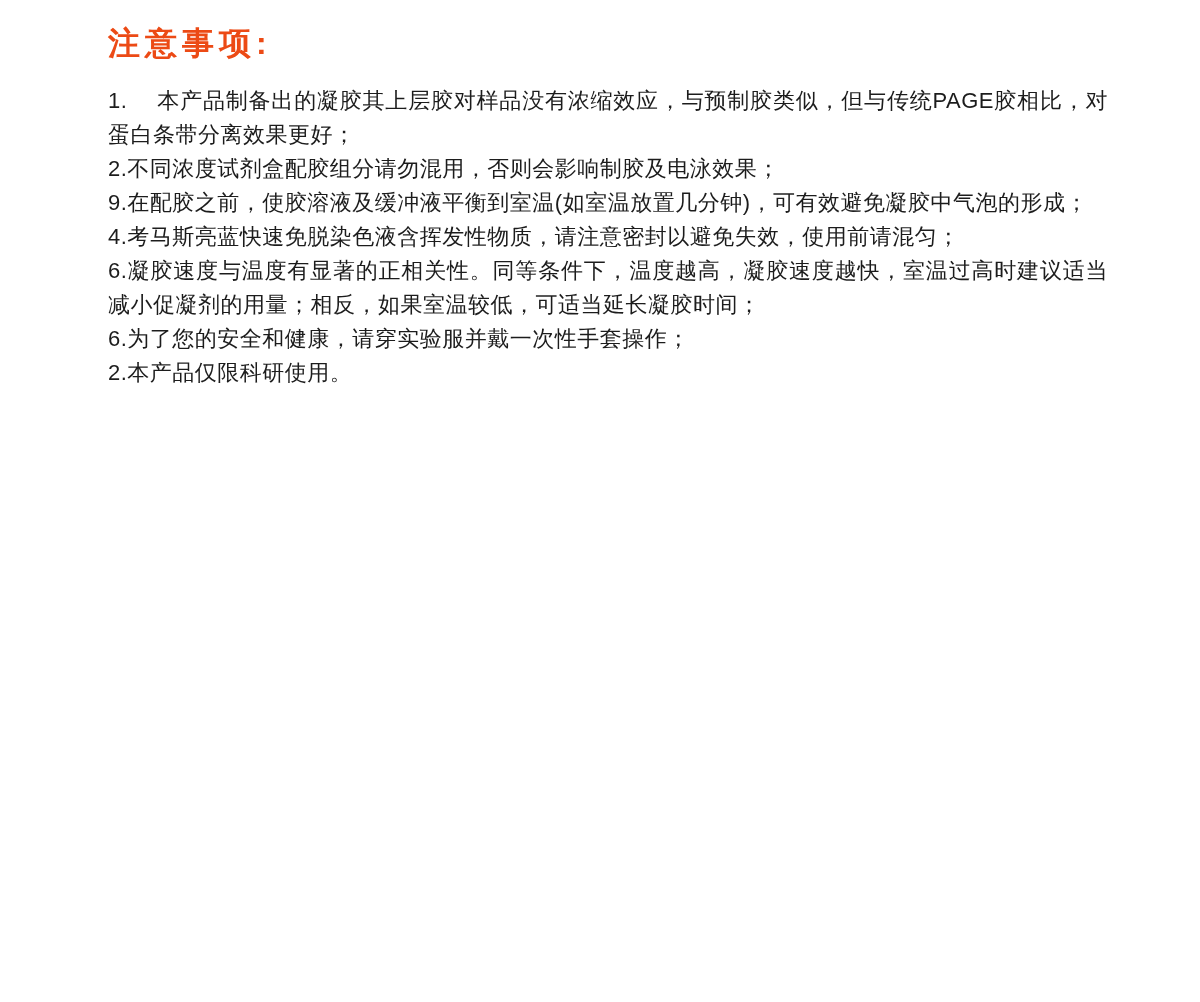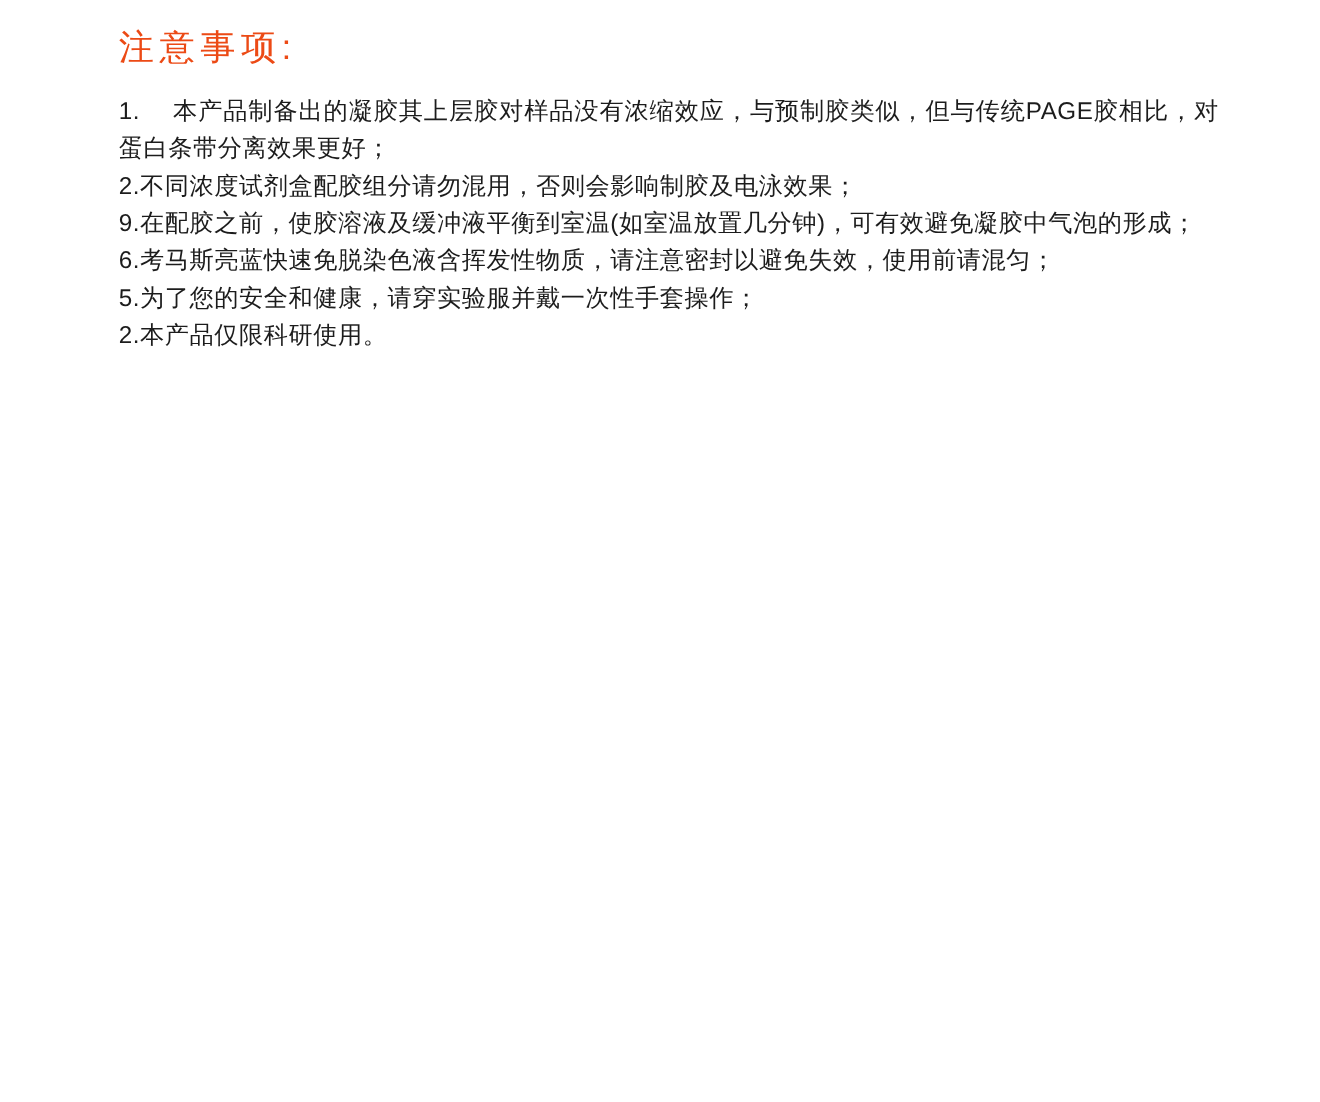--- a/index.html
+++ b/index.html
@@ -18,21 +18,21 @@
   .content {
     position: absolute;
     left: 108px;
     top: 24px;
     width: 1000px;
   }
   .heading {
     margin: 0 0 22px 0;
     font-size: 32px;
     line-height: 38px;
-    font-weight: 400;
+    font-weight: 700;
     color: #ec4a15;
     letter-spacing: 5px;
   }
   .notes {
     font-size: 22px;
     line-height: 34px;
     color: #1c1c1c;
     letter-spacing: 0.5px;
   }
   .note {
@@ -44,18 +44,19 @@
 </head>
 <body>
 
 <div class="canvas">
   <div class="content">
     <h1 class="heading">注意事项:</h1>
     <div class="notes">
       <p class="note">1.　 本产品制备出的凝胶其上层胶对样品没有浓缩效应，与预制胶类似，但与传统PAGE胶相比，对蛋白条带分离效果更好；</p>
       <p class="note">2.不同浓度试剂盒配胶组分请勿混用，否则会影响制胶及电泳效果；</p>
       <p class="note">9.在配胶之前，使胶溶液及缓冲液平衡到室温(如室温放置几分钟)，可有效避免凝胶中气泡的形成；</p>
-      <p class="note">6.考马斯亮蓝快速免脱染色液含挥发性物质，请注意密封以避免失效，使用前请混匀；</p>
-      <p class="note">5.为了您的安全和健康，请穿实验服并戴一次性手套操作；</p>
+      <p class="note">4.考马斯亮蓝快速免脱染色液含挥发性物质，请注意密封以避免失效，使用前请混匀；</p>
+      <p class="note">6.凝胶速度与温度有显著的正相关性。同等条件下，温度越高，凝胶速度越快，室温过高时建议适当减小促凝剂的用量；相反，如果室温较低，可适当延长凝胶时间；</p>
+      <p class="note">6.为了您的安全和健康，请穿实验服并戴一次性手套操作；</p>
       <p class="note">2.本产品仅限科研使用。</p>
     </div>
   </div>
 </div>
 
 </body></html>

